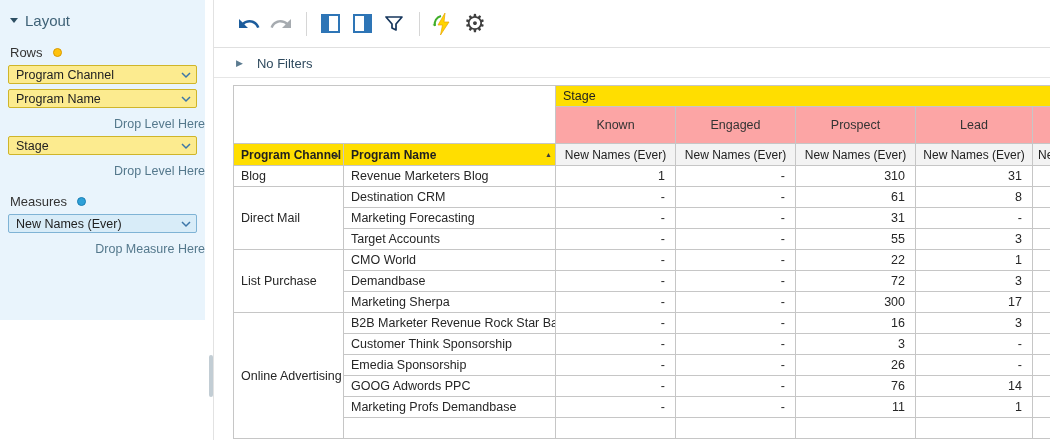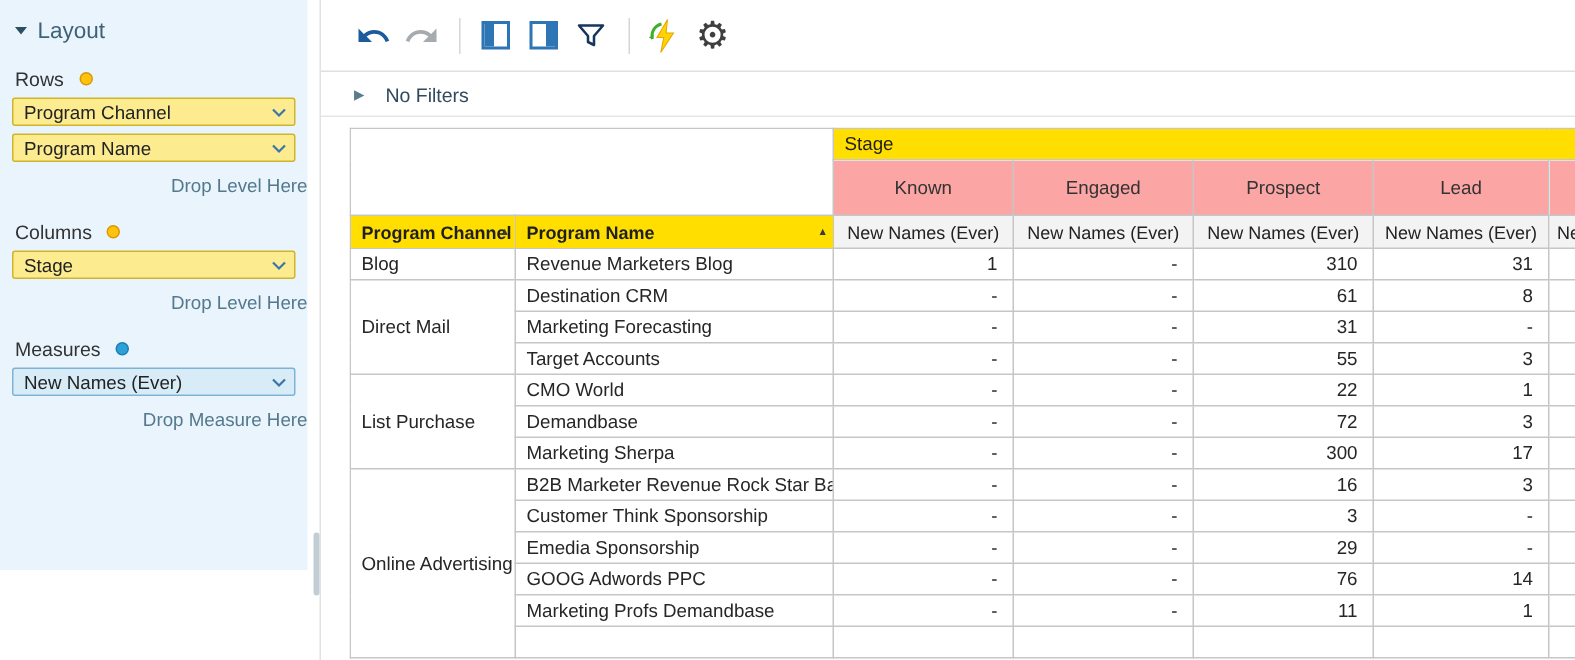--- a/index.html
+++ b/index.html
@@ -1,20 +1,20 @@
 <!DOCTYPE html>
 <html><head>
 <meta charset="utf-8">
 <style>
   * { margin:0; padding:0; box-sizing:border-box; }
   html,body { width:1050px; height:440px; overflow:hidden; background:#fff;
               font-family:"Liberation Sans", sans-serif; color:#262626; }
 
   
-  .sidebar { position:absolute; left:0; top:0; width:205px; height:380px; background:#e9f4fc; }
+  .sidebar { position:absolute; left:0; top:0; width:205px; height:320px; background:#e9f4fc; }
   .panel-title { display:flex; align-items:center; gap:7px; padding:12px 0 0 10px;
                  font-size:15px; color:#3f6277; }
   .tri-down { width:0; height:0; border-left:4px solid transparent; border-right:4px solid transparent;
               border-top:5px solid #2d4f63; }
   .section-label { display:flex; align-items:center; gap:10px; margin:16px 0 4px 10px;
                    font-size:13px; color:#333; }
   .dot { width:9px; height:9px; border-radius:50%; display:inline-block; }
   .dot-yellow { background:#ffc20e; border:1px solid #d89a00; }
   .dot-blue   { background:#2da0d8; border:1px solid #1b7fb4; }
   .dd { position:relative; margin:5px 8px 0 8px; height:19px; line-height:18px;
@@ -88,24 +88,20 @@
       </svg>
   </div>
   <div class="dd dd-yellow">
     <span>Program Name</span>
     <svg width="10" height="7" viewBox="0 0 10 7">
         <polyline points="1,1 5,5 9,1" fill="none" stroke="#3c76a8" stroke-width="1.5"></polyline>
       </svg>
   </div>
   <div class="drop-hint">Drop Level Here</div>
 
-  <div class="section-label">
-    <span>Columns</span>
-    <span class="dot dot-yellow"></span>
-  </div>
   <div class="dd dd-yellow">
     <span>Stage</span>
     <svg width="10" height="7" viewBox="0 0 10 7">
         <polyline points="1,1 5,5 9,1" fill="none" stroke="#3c76a8" stroke-width="1.5"></polyline>
       </svg>
   </div>
   <div class="drop-hint">Drop Level Here</div>
 
   <div class="section-label">
     <span>Measures</span>
@@ -279,21 +275,21 @@
     <td class="num">-</td>
     <td class="num">-</td>
     <td class="num">3</td>
     <td class="num">-</td>
     <td class="num partial"></td>
   </tr>
   <tr class="dr">
     <td class="pg">Emedia Sponsorship</td>
     <td class="num">-</td>
     <td class="num">-</td>
-    <td class="num">29</td>
+    <td class="num">26</td>
     <td class="num">-</td>
     <td class="num partial"></td>
   </tr>
   <tr class="dr">
     <td class="pg">GOOG Adwords PPC</td>
     <td class="num">-</td>
     <td class="num">-</td>
     <td class="num">76</td>
     <td class="num">14</td>
     <td class="num partial"></td>

